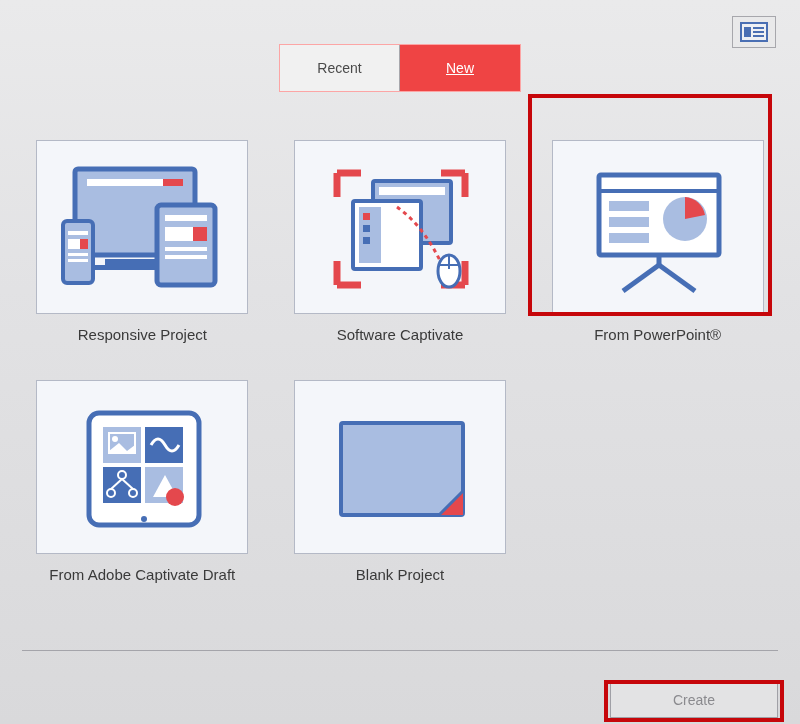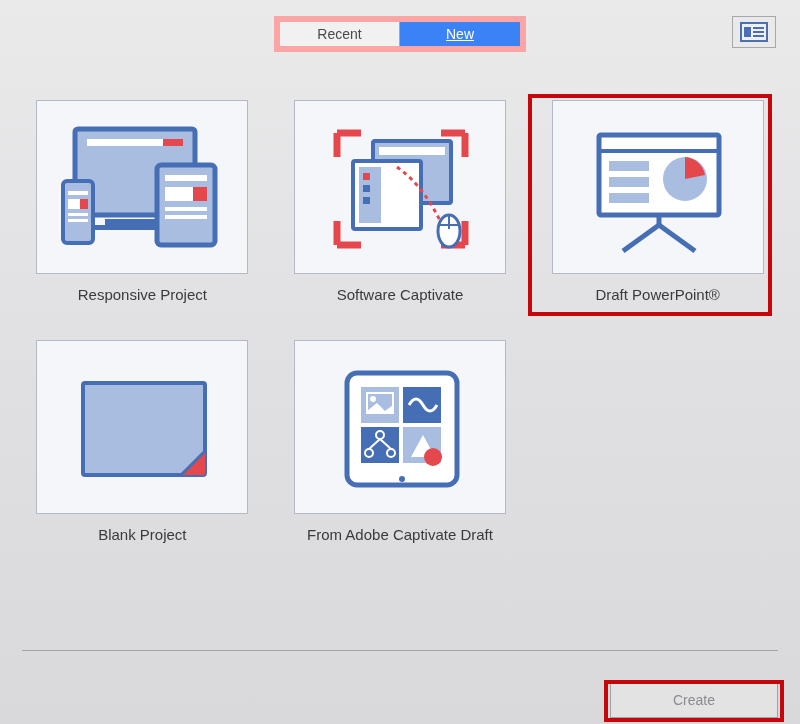--- a/index.html
+++ b/index.html
@@ -16,38 +16,39 @@
   
   .top-bar {
     display: flex;
     align-items: center;
     justify-content: center;
     padding-top: 16px;
     position: relative;
   }
   .segment {
     display: flex;
-    border: 6px solid #fca5a5;
-    height: 36px;
+    border: 1px solid #fca5a5;
+    height: 48px;
+    margin-top: 28px;
   }
   .segment > div {
     width: 120px;
     display: flex;
     align-items: center;
     justify-content: center;
     font-size: 14px;
     cursor: pointer;
   }
   .segment .inactive {
     background: #f1f1f1;
     color: #4a4a4a;
     border-right: 1px solid #a7a7ac;
   }
   .segment .active {
-    background: #3b82f6;
+    background: #ef4444;
     color: #ffffff;
     text-decoration: underline;
   }
   .view-toggle {
     position: absolute;
     right: 24px;
     top: 16px;
     width: 44px;
     height: 32px;
     border: 1px solid #a7a7ac;
@@ -221,32 +222,21 @@
         <rect x="36" y="76" width="40" height="10" fill="#a9bde1"></rect>
 
         <circle cx="112" cy="62" r="22" fill="#a9bde1"></circle>
         <path d="M112 62 L112 40 A22 22 0 0 1 132 58 Z" fill="#e4484d"></path>
 
         <line x1="86" y1="98" x2="86" y2="108" stroke="#466eb5" stroke-width="5"></line>
         <line x1="86" y1="108" x2="50" y2="134" stroke="#466eb5" stroke-width="5"></line>
         <line x1="86" y1="108" x2="122" y2="134" stroke="#466eb5" stroke-width="5"></line>
       </svg>
     </div>
-    <div class="tile-label">Draft PowerPoint®</div>
-  </div>
-
-  <div class="tile">
-    <div class="tile-icon">
-      <svg width="170" height="140">
-        <rect x="26" y="26" width="122" height="92" rx="2" fill="#a9bde1" stroke="#466eb5" stroke-width="4"></rect>
-        <path d="M148 118 L124 118 L148 94 Z" fill="#e4484d"></path>
-        <path d="M124 118 L148 94" stroke="#466eb5" stroke-width="3"></path>
-      </svg>
-    </div>
-    <div class="tile-label">Blank Project</div>
+    <div class="tile-label">From PowerPoint®</div>
   </div>
 
   <div class="tile">
     <div class="tile-icon">
       <svg width="170" height="140">
 
         <rect x="32" y="16" width="110" height="112" rx="10" fill="#fff" stroke="#466eb5" stroke-width="5"></rect>
         <circle cx="87" cy="122" r="3" fill="#466eb5"></circle>
 
         <rect x="46" y="30" width="38" height="36" fill="#a9bde1"></rect>
@@ -266,20 +256,31 @@
         <line x1="65" y1="82" x2="54" y2="92" stroke="#fff" stroke-width="2"></line>
         <line x1="65" y1="82" x2="76" y2="92" stroke="#fff" stroke-width="2"></line>
 
         <path d="M96 100 L108 78 L120 100 Z" fill="#fff"></path>
         <circle cx="118" cy="100" r="9" fill="#e4484d"></circle>
       </svg>
     </div>
     <div class="tile-label">From Adobe Captivate Draft</div>
   </div>
 
+  <div class="tile">
+    <div class="tile-icon">
+      <svg width="170" height="140">
+        <rect x="26" y="26" width="122" height="92" rx="2" fill="#a9bde1" stroke="#466eb5" stroke-width="4"></rect>
+        <path d="M148 118 L124 118 L148 94 Z" fill="#e4484d"></path>
+        <path d="M124 118 L148 94" stroke="#466eb5" stroke-width="3"></path>
+      </svg>
+    </div>
+    <div class="tile-label">Blank Project</div>
+  </div>
+
 </div>
 
 <div class="highlight-box" style="left:528px; top:94px; width:244px; height:222px;"></div>
 
 <div class="divider"></div>
 
 <div class="footer">
   <div class="create-btn">Create</div>
 </div>
 

